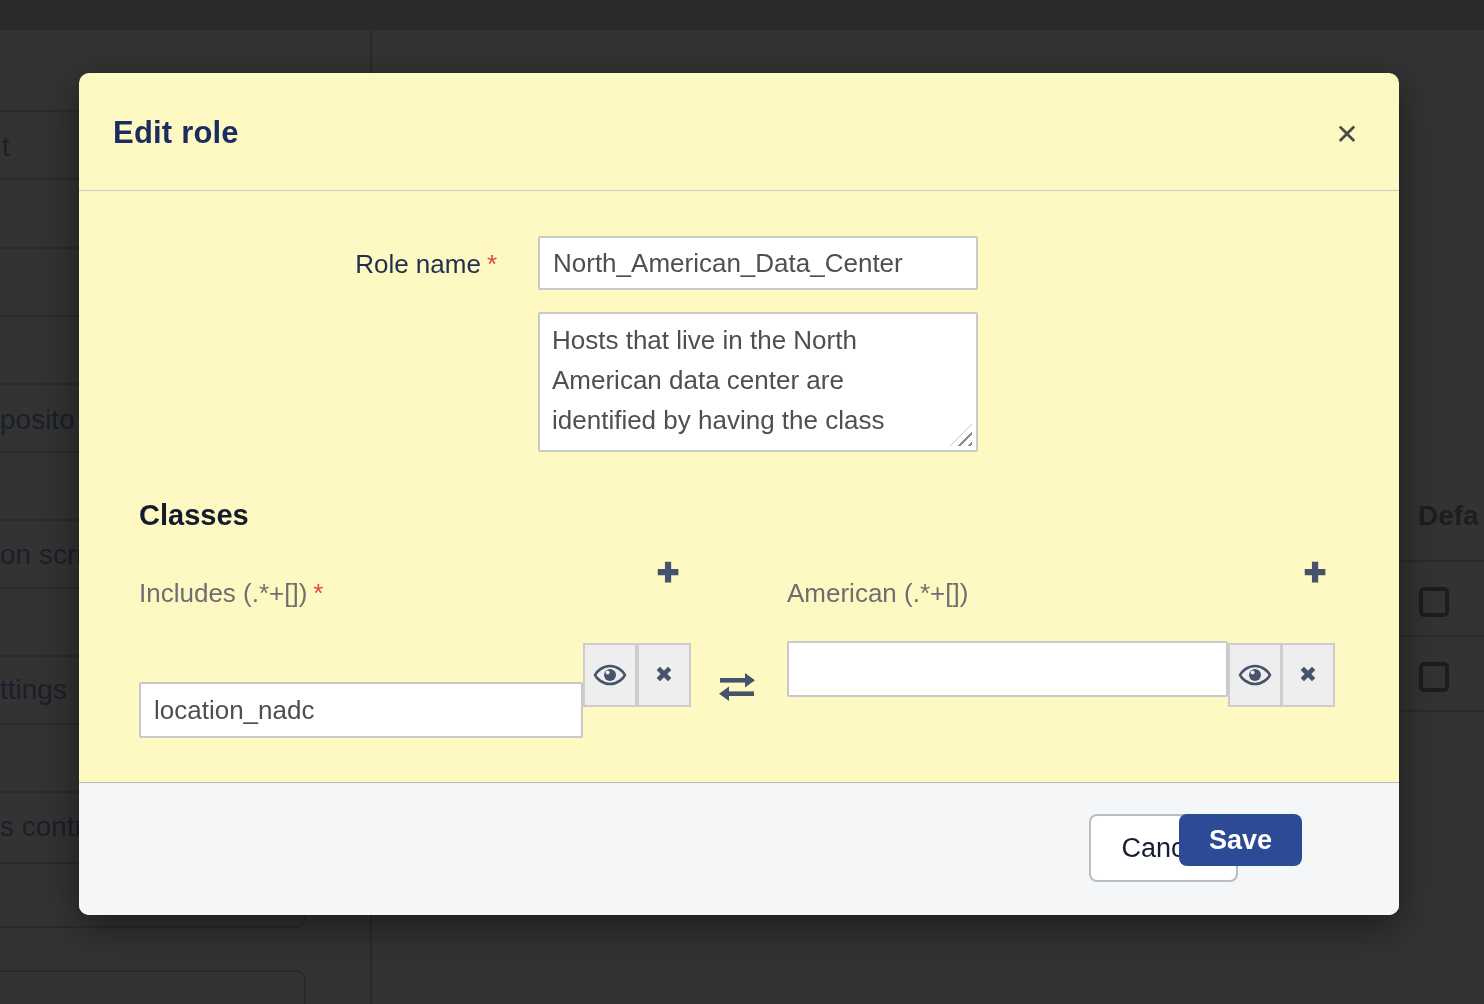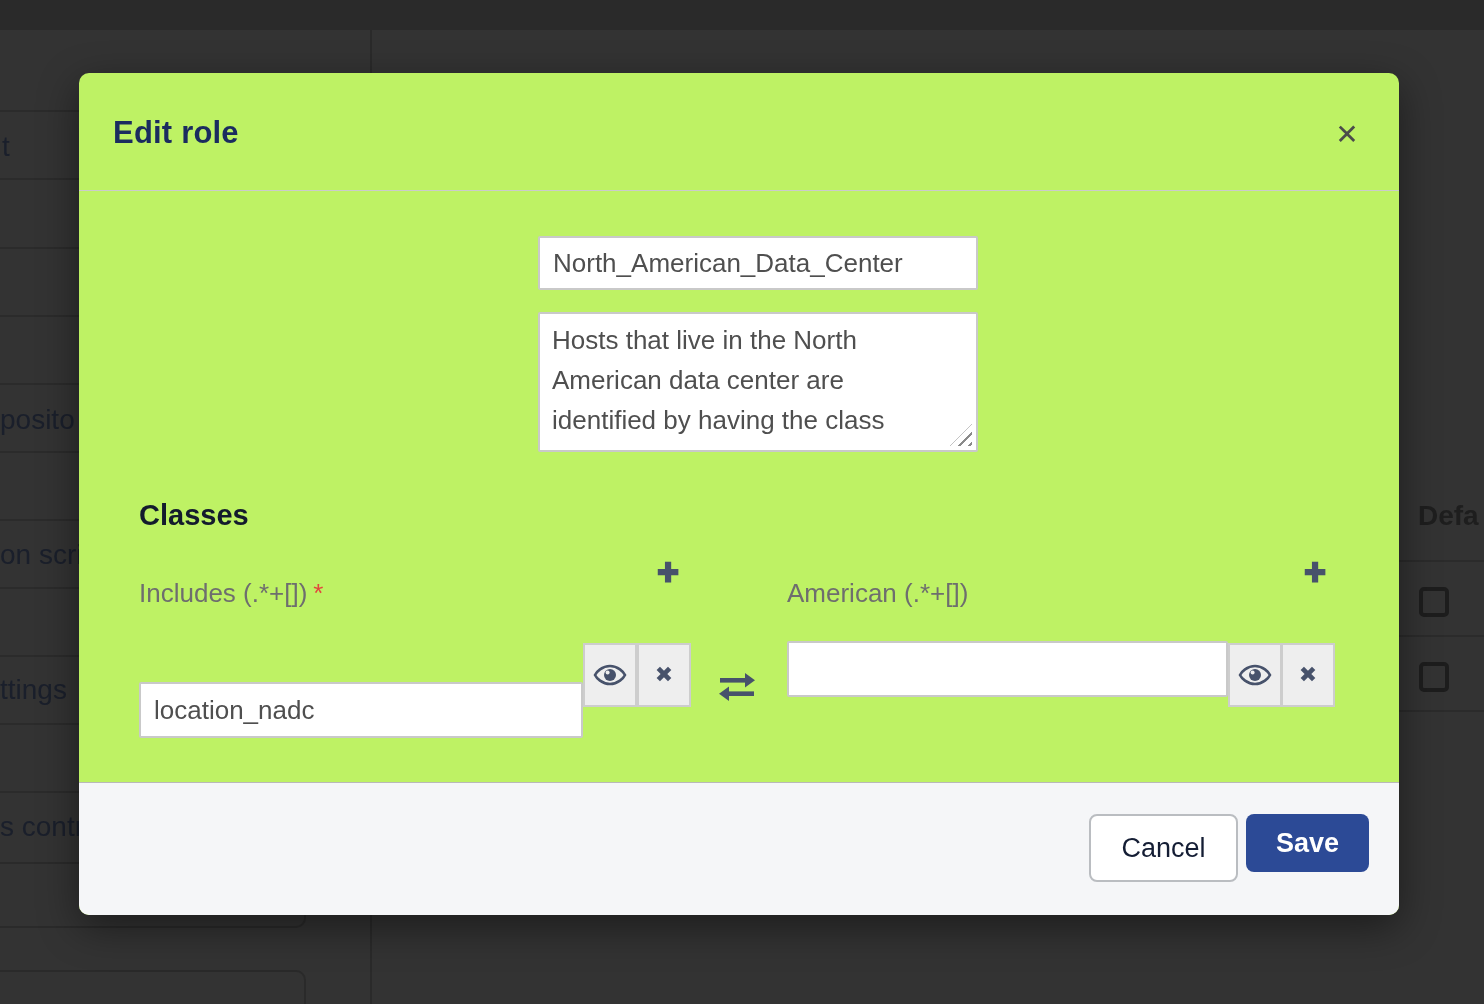--- a/index.html
+++ b/index.html
@@ -11,21 +11,21 @@
   
   .bg-topbar { left:0; top:0; width:1484px; height:30px; background:#2a2a2a; }
   .bg-vline  { left:370px; top:30px; width:2px; height:974px; background:#2a2a2a; }
   .bg-hline  { height:2px; background:#2b2b2b; }
   .bg-frag   { color:#1a1f2b; font-size:28px; white-space:nowrap; }
   .bg-box    { border:2px solid #2a2a2a; border-radius:10px; background:transparent; }
   .bg-colhead{ color:#1e1e1e; font-size:28px; font-weight:bold; white-space:nowrap; }
   .bg-checkbox { width:30px; height:30px; border:4px solid #1d1d1d; border-radius:5px; }
 
   
-  .modal { left:79px; top:73px; width:1320px; height:842px; background:#bef264;
+  .modal { left:79px; top:73px; width:1320px; height:842px; background:#fef9c3;
            border-radius:10px; box-shadow:0 12px 40px rgba(0,0,0,.45); }
   .modal-title { left:34px; top:42px; font-size:31px; font-weight:800; color:#1b2c5f; letter-spacing:.2px; }
   .modal-close { left:1248px; top:41px; width:40px; height:40px; display:flex; align-items:center; justify-content:center;
                  font-size:28px; color:#4b4b4b; background:none; border:none; cursor:pointer; }
   .modal-hdiv { left:0; top:117px; width:1320px; height:1px; background:#cbcbcb; }
 
   .field-label { width:418px; text-align:right; font-size:26px; color:#22304e; }
   .req { color:#e2483d; margin-left:6px; font-size:26px; }
   .gray-label { font-size:26px; color:#6e6e6e; white-space:nowrap; }
 
@@ -43,21 +43,21 @@
   .plus-btn { width:34px; height:34px; display:flex; align-items:center; justify-content:center;
               background:none; border:none; cursor:pointer; color:#47526b; font-size:27px; font-weight:bold; }
   .icon-btn { width:54px; height:64px; display:flex; align-items:center; justify-content:center;
               background:#eeeeee; border:2px solid #cdcdcd; cursor:pointer; color:#47526b; font-size:22px; }
 
   .modal-footer { left:0; top:709px; width:1320px; height:133px; background:#f5f6f8;
                   border-top:1px solid #b9b9b9; border-radius:0 0 10px 10px; }
   .btn-cancel { left:1010px; top:741px; width:149px; height:68px; background:#ffffff; border:2px solid #babdc1;
                 border-radius:8px; font-family:"Liberation Sans", sans-serif; font-size:27px; font-weight:500;
                 color:#141d34; cursor:pointer; }
-  .btn-save { left:1167px; top:741px; width:123px; height:58px; background:#2c4a96; border:none;
+  .btn-save { left:1100px; top:741px; width:123px; height:52px; background:#2c4a96; border:none;
               border-radius:8px; font-family:"Liberation Sans", sans-serif; font-size:27px; font-weight:600;
               color:#ffffff; cursor:pointer; }
 </style>
 </head>
 <body>
 
 <div class="screen">
 
   <div>
     <div class="abs bg-topbar"></div>
@@ -93,20 +93,23 @@
   </div>
 
   <div class="abs modal">
 
     <h1 class="abs modal-title">Edit role</h1>
     <button class="abs modal-close">
       <span>✕</span>
     </button>
     <div class="abs modal-hdiv"></div>
 
+    <div class="abs field-label" style="left:0;top:176px">
+      <span>Role name</span><span class="req">*</span>
+    </div>
     <input class="abs text-input" style="left: 459px; top: 163px; width: 440px; height: 54px;" value="North_American_Data_Center">
 
     <div class="abs desc-wrap">
       <textarea class="desc-area" style="">Hosts that live in the North
 American data center are
 identified by having the class</textarea>
       <div class="resize-handle"></div>
     </div>
 
     <h2 class="abs section-head" style="left:60px;top:426px">Classes</h2>

